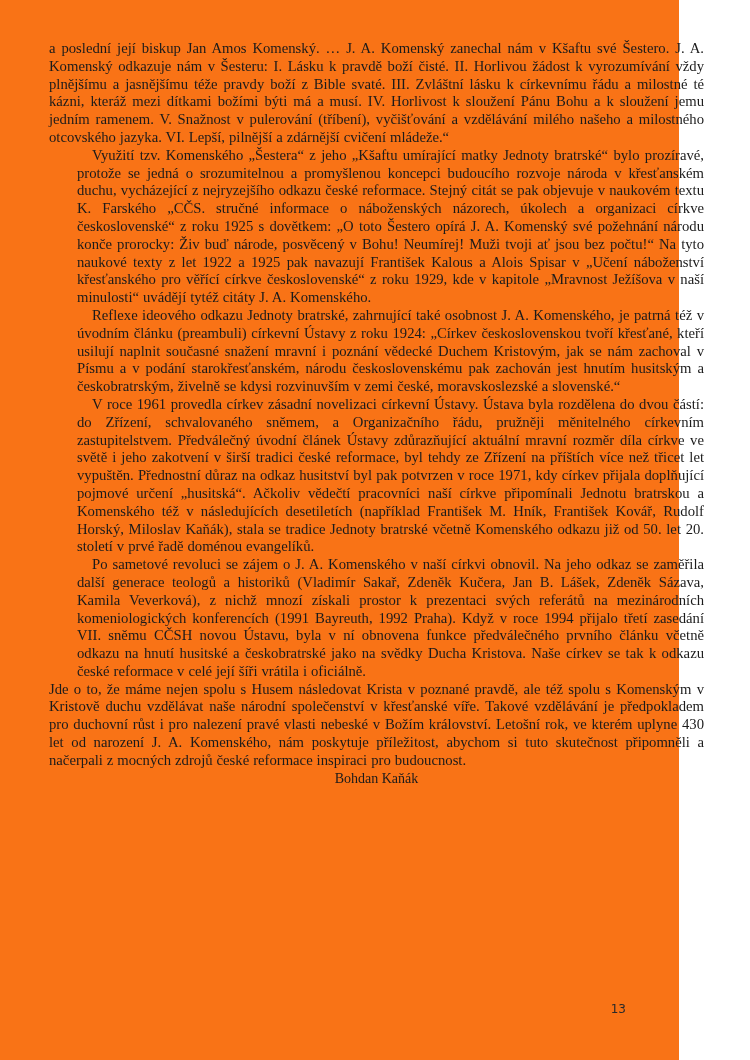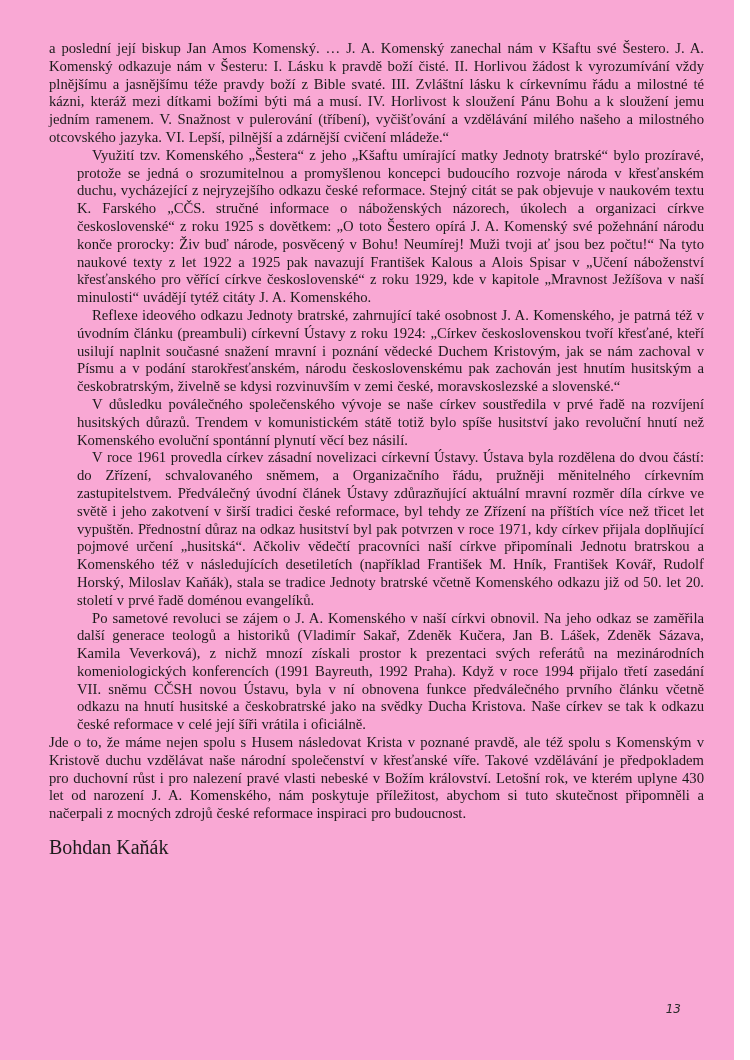--- a/index.html
+++ b/index.html
@@ -8,23 +8,23 @@
     background: #ffffff;
   }
   body {
     width: 750px;
     height: 1060px;
     overflow: hidden;
     position: relative;
   }
   .page {
     position: relative;
-    width: 734px;
+    width: 679px;
     height: 1060px;
-    background: #f9a8d4;
+    background: #f97316;
     font-family: "Liberation Serif", "DejaVu Serif", serif;
     color: #1b1b1b;
   }
   .text-block {
     position: absolute;
     left: 49px;
     top: 40px;
     width: 655px;
     font-size: 14.7px;
     line-height: 17.8px;
@@ -36,44 +36,41 @@
     padding: 0;
     hyphens: auto;
     -webkit-hyphens: auto;
     word-spacing: 0.02em;
   }
   .para.indent {
     text-indent: 15px;
     margin-left: 28px;
   }
   .signature {
-    margin-top: 16px;
-    text-align: left;
-    font-size: 20px;
+    text-align: center;
+    font-size: 14px;
     line-height: 17.8px;
   }
   .page-number {
     position: absolute;
     right: 53px;
     top: 1001px;
     font-family: "DejaVu Sans", "Liberation Sans", sans-serif;
     font-size: 12px;
     line-height: 16px;
     color: #2a2a2a;
-    font-style: italic;
   }
 </style>
 </head>
 <body>
 
 <div class="page">
   <div class="text-block">
     <p class="para">a poslední její biskup Jan Amos Komenský. … J. A. Komenský zanechal nám v Kšaftu své Šestero. J. A. Komenský odkazuje nám v Šesteru: I. Lásku k pravdě boží čisté. II. Horlivou žádost k vyrozumívání vždy plnějšímu a jasnějšímu téže pravdy boží z Bible svaté. III. Zvláštní lásku k církevnímu řádu a milostné té kázni, kteráž mezi dítkami božími býti má a musí. IV. Horlivost k sloužení Pánu Bohu a k sloužení jemu jedním ramenem. V. Snažnost v pulerování (tříbení), vyčišťování a vzdělávání milého našeho a milostného otcovského jazyka. VI. Lepší, pilnější a zdárnější cvičení mládeže.“</p>
     <p class="para indent">Využití tzv. Komenského „Šestera“ z jeho „Kšaftu umírající matky Jednoty bratrské“ bylo prozíravé, protože se jedná o srozumitelnou a promyšlenou koncepci budoucího rozvoje národa v křesťanském duchu, vycházející z nejryzejšího odkazu české reformace. Stejný citát se pak objevuje v naukovém textu K. Farského „CČS. stručné informace o náboženských názorech, úkolech a organizaci církve československé“ z roku 1925 s dovětkem: „O toto Šestero opírá J. A. Komenský své požehnání národu konče prorocky: Živ buď národe, posvěcený v Bohu! Neumírej! Muži tvoji ať jsou bez počtu!“ Na tyto naukové texty z let 1922 a 1925 pak navazují František Kalous a Alois Spisar v „Učení náboženství křesťanského pro věřící církve československé“ z roku 1929, kde v kapitole „Mravnost Ježíšova v naší minulosti“ uvádějí tytéž citáty J. A. Komenského.</p>
     <p class="para indent">Reflexe ideového odkazu Jednoty bratrské, zahrnující také osobnost J. A. Komenského, je patrná též v úvodním článku (preambuli) církevní Ústavy z roku 1924: „Církev československou tvoří křesťané, kteří usilují naplnit současné snažení mravní i poznání vědecké Duchem Kristovým, jak se nám zachoval v Písmu a v podání starokřesťanském, národu československému pak zachován jest hnutím husitským a českobratrským, živelně se kdysi rozvinuvším v zemi české, moravskoslezské a slovenské.“</p>
-    <p class="para indent">V důsledku poválečného společenského vývoje se naše církev soustředila v prvé řadě na rozvíjení husitských důrazů. Trendem v komunistickém státě totiž bylo spíše husitství jako revoluční hnutí než Komenského evoluční spontánní plynutí věcí bez násilí.</p>
     <p class="para indent">V roce 1961 provedla církev zásadní novelizaci církevní Ústavy. Ústava byla rozdělena do dvou částí: do Zřízení, schvalovaného sněmem, a Organizačního řádu, pružněji měnitelného církevním zastupitelstvem. Předválečný úvodní článek Ústavy zdůrazňující aktuální mravní rozměr díla církve ve světě i jeho zakotvení v širší tradici české reformace, byl tehdy ze Zřízení na příštích více než třicet let vypuštěn. Přednostní důraz na odkaz husitství byl pak potvrzen v roce 1971, kdy církev přijala doplňující pojmové určení „husitská“. Ačkoliv vědečtí pracovníci naší církve připomínali Jednotu bratrskou a Komenského též v následujících desetiletích (například František M. Hník, František Kovář, Rudolf Horský, Miloslav Kaňák), stala se tradice Jednoty bratrské včetně Komenského odkazu již od 50. let 20. století v prvé řadě doménou evangelíků.</p>
     <p class="para indent">Po sametové revoluci se zájem o J. A. Komenského v naší církvi obnovil. Na jeho odkaz se zaměřila další generace teologů a historiků (Vladimír Sakař, Zdeněk Kučera, Jan B. Lášek, Zdeněk Sázava, Kamila Veverková), z nichž mnozí získali prostor k prezentaci svých referátů na mezinárodních komeniologických konferencích (1991 Bayreuth, 1992 Praha). Když v roce 1994 přijalo třetí zasedání VII. sněmu CČSH novou Ústavu, byla v ní obnovena funkce předválečného prvního článku včetně odkazu na hnutí husitské a českobratrské jako na svědky Ducha Kristova. Naše církev se tak k odkazu české reformace v celé její šíři vrátila i oficiálně.</p>
     <p class="para">Jde o to, že máme nejen spolu s Husem následovat Krista v poznané pravdě, ale též spolu s Komenským v Kristově duchu vzdělávat naše národní společenství v křesťanské víře. Takové vzdělávání je předpokladem pro duchovní růst i pro nalezení pravé vlasti nebeské v Božím království. Letošní rok, ve kterém uplyne 430 let od narození J. A. Komenského, nám poskytuje příležitost, abychom si tuto skutečnost připomněli a načerpali z mocných zdrojů české reformace inspiraci pro budoucnost.</p>
     <div class="signature">Bohdan Kaňák</div>
   </div>
   <div class="page-number">13</div>
 </div>
 
 </body></html>

